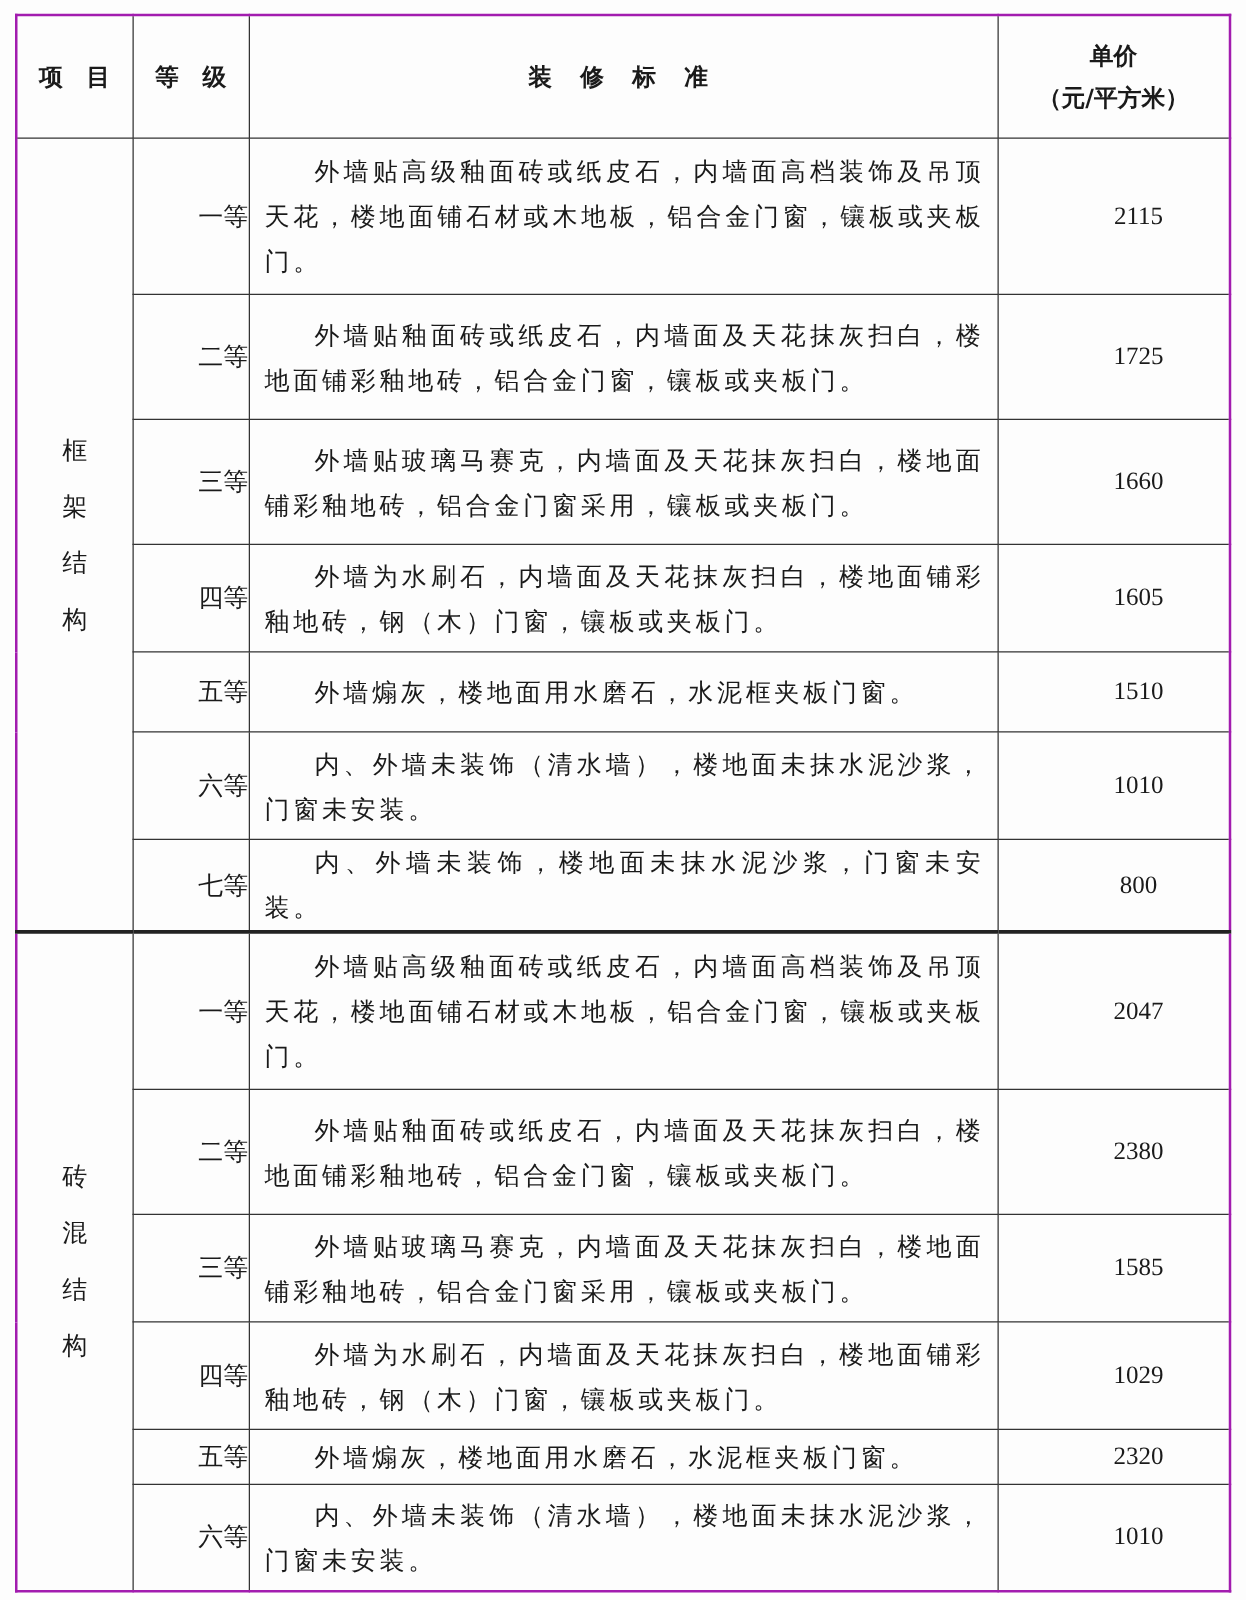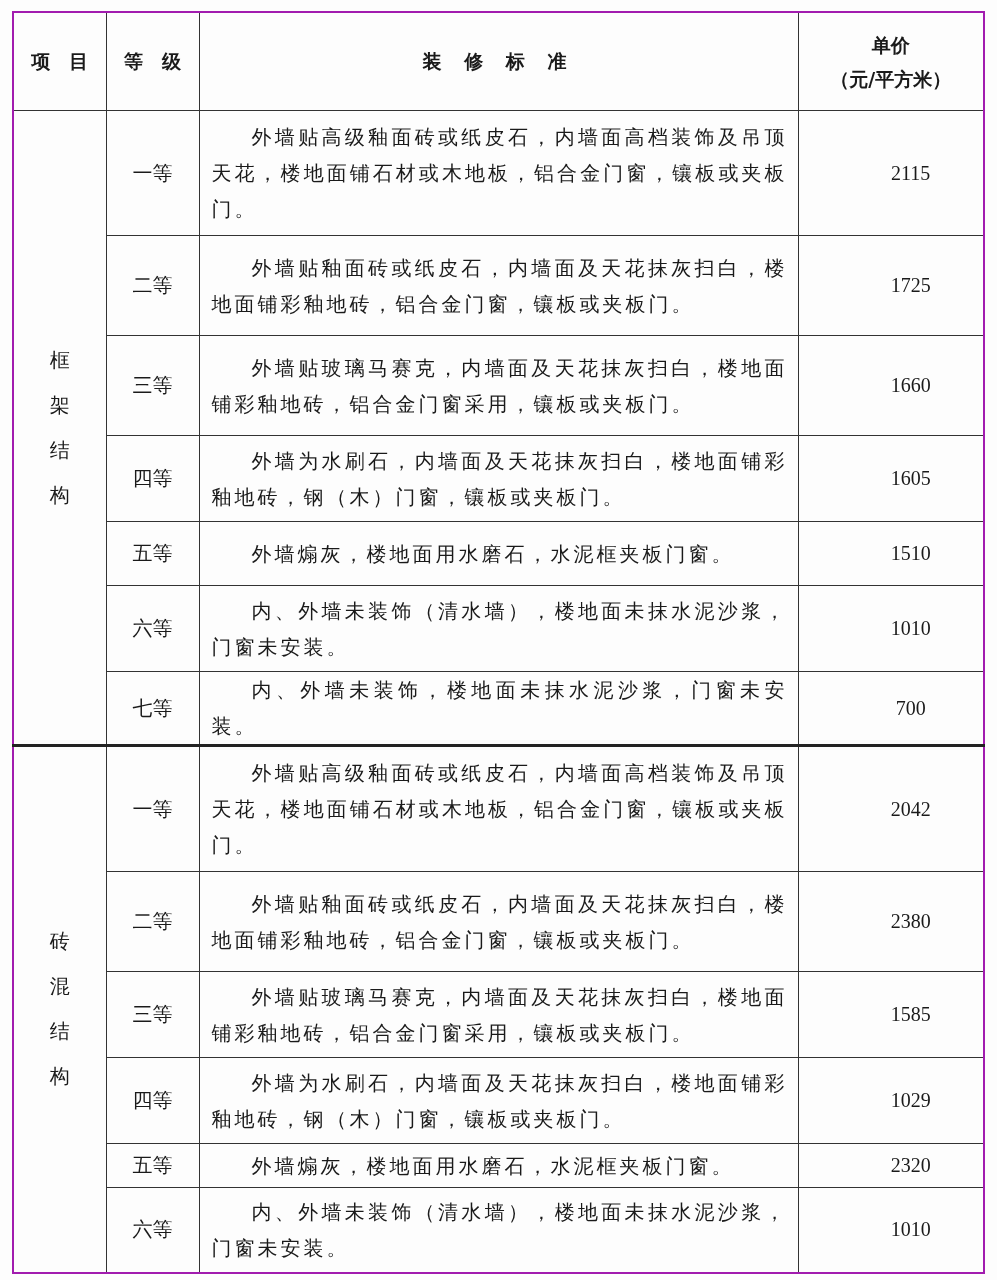--- a/index.html
+++ b/index.html
@@ -6,21 +6,21 @@
   body { width: 997px; height: 1280px; position: relative; overflow: hidden;
          font-family: "DejaVu Serif", "Liberation Serif", serif; color: #1a1a1a; }
   table { position: absolute; left: 12px; top: 11px; width: 973px;
           border-collapse: collapse; table-layout: fixed; border: 2px solid #a21caf; }
   td, th { border: 1px solid #333; padding: 0; vertical-align: middle; }
   th { font-weight: bold; font-family: "DejaVu Sans", "Liberation Sans", sans-serif;
        font-size: 19px; text-align: center; height: 97px; }
   .c-item { width: 93px; } .c-grade { width: 93px; } .c-std { width: 599px; } .c-price { width: 186px; }
   .item { text-align: center; font-size: 20px; line-height: 45px; }
   .item span { display: block; }
-  .grade { text-align: center; font-size: 20px; }
+  .grade { text-align: right; font-size: 20px; }
   .std { font-size: 20px; line-height: 36px; letter-spacing: 3px; padding: 0 10px 0 12px; text-align: justify; margin-top: 36px; }
   .std-text { display: block; text-indent: 2em; }
   .price { text-align: center; font-size: 20px; font-family: "Liberation Serif", serif; padding-left: 40px; }
   .sec-break td { border-top: 3px solid #222; }
   .hdr-spaced { letter-spacing: 8px; }
 </style>
 </head>
 <body>
 
 <table>
@@ -87,35 +87,35 @@
     <td class="std">
           <span class="std-text">内、外墙未装饰（清水墙），楼地面未抹水泥沙浆，门窗未安装。</span>
         </td>
     <td class="price">1010</td>
   </tr>
   <tr style="height:64px;">
     <td class="grade">七等</td>
     <td class="std">
           <span class="std-text">内、外墙未装饰，楼地面未抹水泥沙浆，门窗未安装。</span>
         </td>
-    <td class="price">700</td>
+    <td class="price">800</td>
   </tr>
 
   <tr class="sec-break" style="height:126px;">
     <td rowspan="6" class="item">
       <span>砖</span>
       <span>混</span>
       <span>结</span>
       <span>构</span>
     </td>
     <td class="grade">一等</td>
     <td class="std">
           <span class="std-text">外墙贴高级釉面砖或纸皮石，内墙面高档装饰及吊顶天花，楼地面铺石材或木地板，铝合金门窗，镶板或夹板门。</span>
         </td>
-    <td class="price">2042</td>
+    <td class="price">2047</td>
   </tr>
   <tr style="height:100px;">
     <td class="grade">二等</td>
     <td class="std">
           <span class="std-text">外墙贴釉面砖或纸皮石，内墙面及天花抹灰扫白，楼地面铺彩釉地砖，铝合金门窗，镶板或夹板门。</span>
         </td>
     <td class="price">2380</td>
   </tr>
   <tr style="height:86px;">
     <td class="grade">三等</td>

